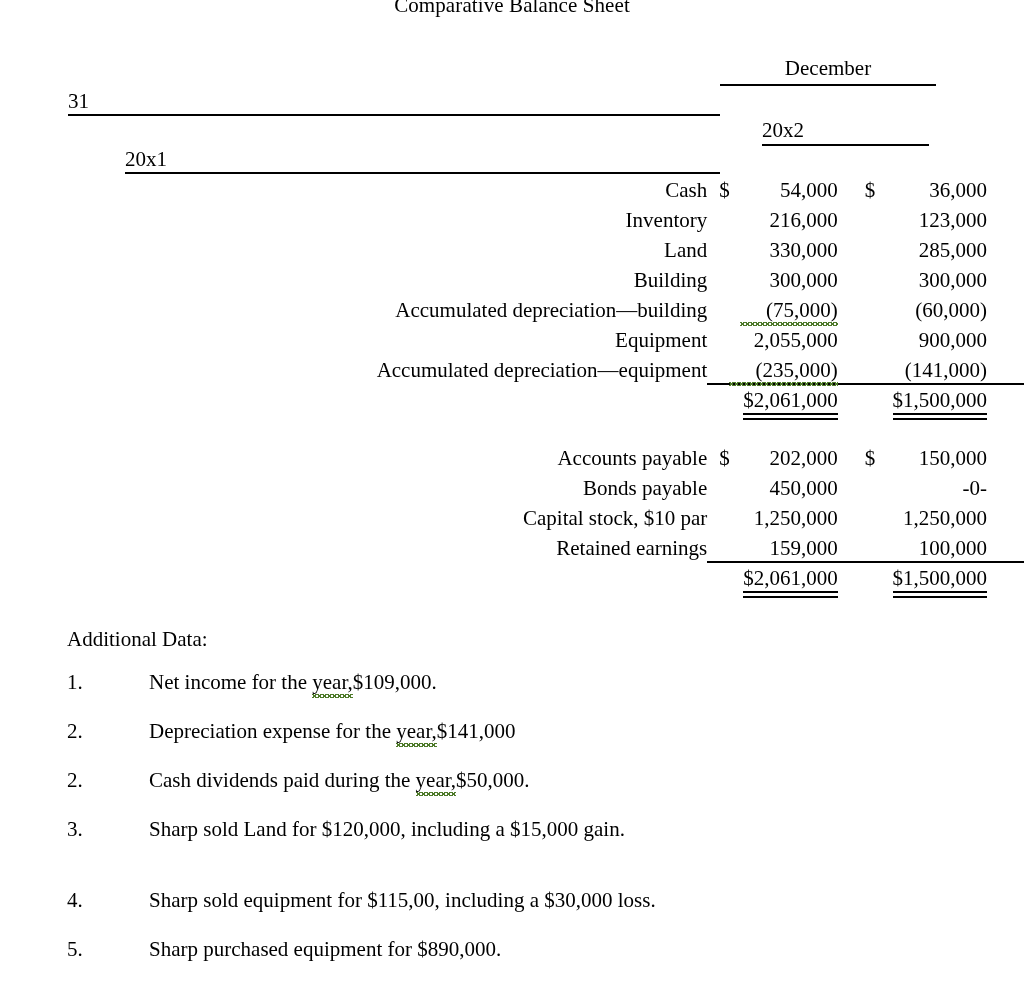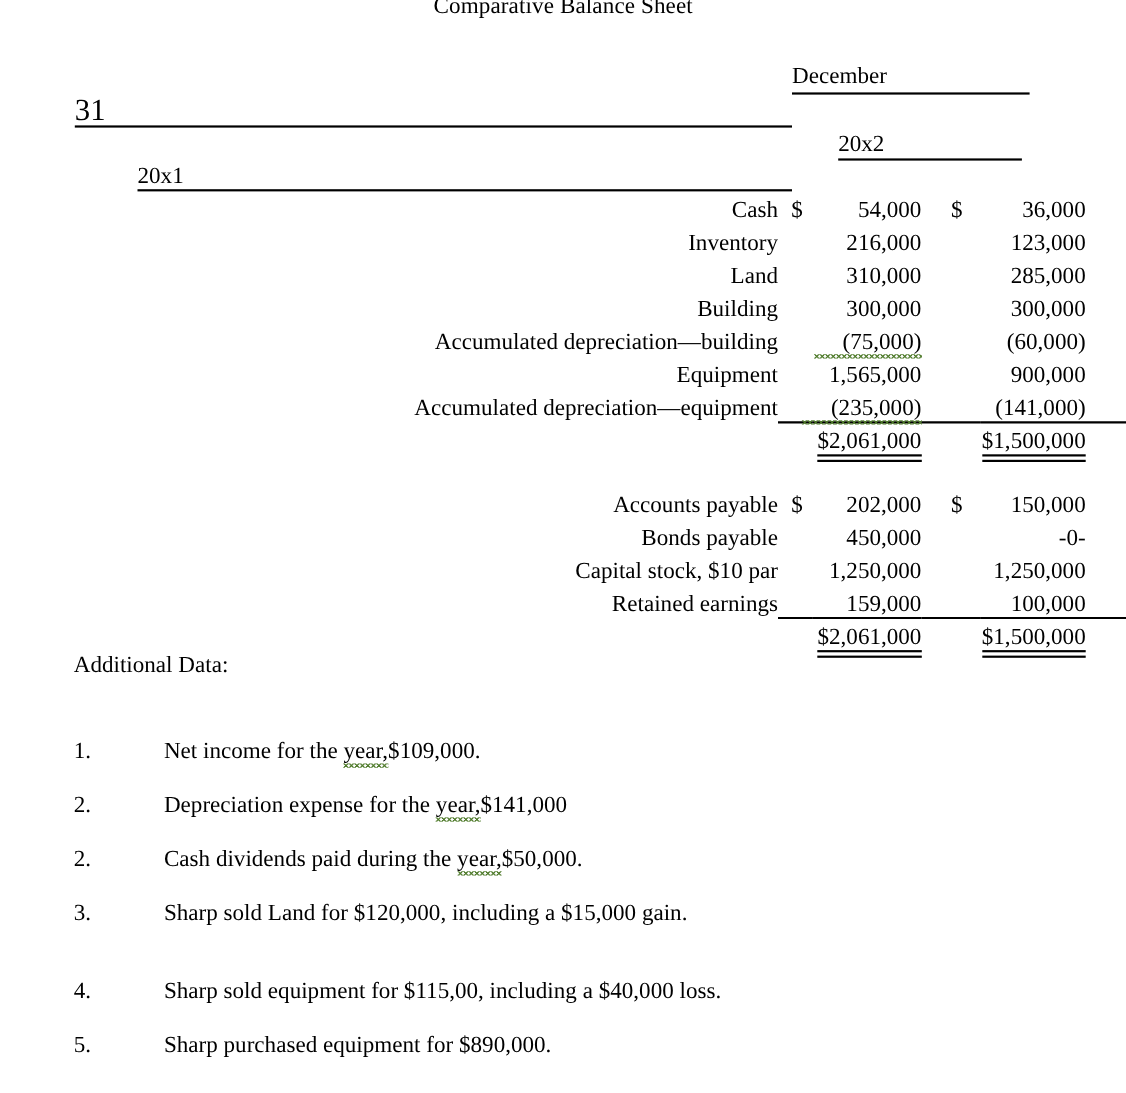--- a/index.html
+++ b/index.html
@@ -33,37 +33,37 @@
     letter-spacing: 0.1px;
     white-space: nowrap;
   }
 
   
   .hdr-december {
     position: absolute;
     left: 720px;
     top: 55px;
     width: 216px;
-    text-align: left;
+    text-align: center;
     font-size: 21px;
     line-height: 26px;
   }
   .rule-december {
     position: absolute;
     left: 720px;
     top: 84px;
     width: 216px;
     height: 0;
     border-bottom: 2px solid #000;
   }
   .hdr-31 {
     position: absolute;
     left: 68px;
     top: 88px;
-    font-size: 28px;
+    font-size: 21px;
     line-height: 26px;
     font-family: Liberation Serif, serif;
   }
   .rule-31 {
     position: absolute;
     left: 68px;
     top: 114px;
     width: 652px;
     height: 0;
     border-bottom: 2px solid #000;
@@ -197,21 +197,21 @@
       linear-gradient(45deg, transparent 42%, #4e7a2a 42%, #4e7a2a 58%, transparent 58%),
       linear-gradient(-45deg, transparent 42%, #4e7a2a 42%, #4e7a2a 58%, transparent 58%);
     background-size: 5px 4px;
     background-repeat: repeat-x;
   }
 
   
   .addl-heading {
     position: absolute;
     left: 67px;
-    top: 590px;
+    top: 625px;
     font-size: 21px;
     line-height: 28px;
   }
   .addl-list {
     position: absolute;
     left: 67px;
     top: 668px;
     width: 900px;
     font-size: 21px;
   }
@@ -264,21 +264,21 @@
         <td class="c-label">Inventory</td>
         <td class="c-sym1"></td>
         <td class="c-val1">216,000</td>
         <td class="c-sym2"></td>
         <td class="c-val2">123,000</td>
       </tr>
 
       <tr>
         <td class="c-label">Land</td>
         <td class="c-sym1"></td>
-        <td class="c-val1">310,000</td>
+        <td class="c-val1">330,000</td>
         <td class="c-sym2"></td>
         <td class="c-val2">285,000</td>
       </tr>
 
       <tr>
         <td class="c-label">Building</td>
         <td class="c-sym1"></td>
         <td class="c-val1">300,000</td>
         <td class="c-sym2"></td>
         <td class="c-val2">300,000</td>
@@ -288,21 +288,21 @@
         <td class="c-label">Accumulated depreciation—building</td>
         <td class="c-sym1"></td>
         <td class="c-val1"><span class="squiggle">(75,000)</span></td>
         <td class="c-sym2"></td>
         <td class="c-val2">(60,000)</td>
       </tr>
 
       <tr>
         <td class="c-label">Equipment</td>
         <td class="c-sym1"></td>
-        <td class="c-val1">1,565,000</td>
+        <td class="c-val1">2,055,000</td>
         <td class="c-sym2"></td>
         <td class="c-val2">900,000</td>
       </tr>
 
       <tr>
         <td class="c-label">Accumulated depreciation—equipment</td>
         <td class="c-sym1 ul-single"></td>
         <td class="c-val1 ul-single"><span class="squiggle">(235,000)</span></td>
         <td class="c-sym2 ul-single"></td>
         <td class="c-val2 ul-single">(141,000)</td>
@@ -388,21 +388,21 @@
 
     <div class="addl-item">
       <span class="addl-num">3.</span>
       <span class="addl-text">Sharp sold Land for $120,000, including a $15,000 gain.</span>
     </div>
 
     <div class="addl-gap"></div>
 
     <div class="addl-item">
       <span class="addl-num">4.</span>
-      <span class="addl-text">Sharp sold equipment for $115,00, including a $40,000 loss.</span>
+      <span class="addl-text">Sharp sold equipment for $115,00, including a $30,000 loss.</span>
     </div>
 
     <div class="addl-item">
       <span class="addl-num">5.</span>
       <span class="addl-text">Sharp purchased equipment for $890,000.</span>
     </div>
 
   </div>
 
 </div>

